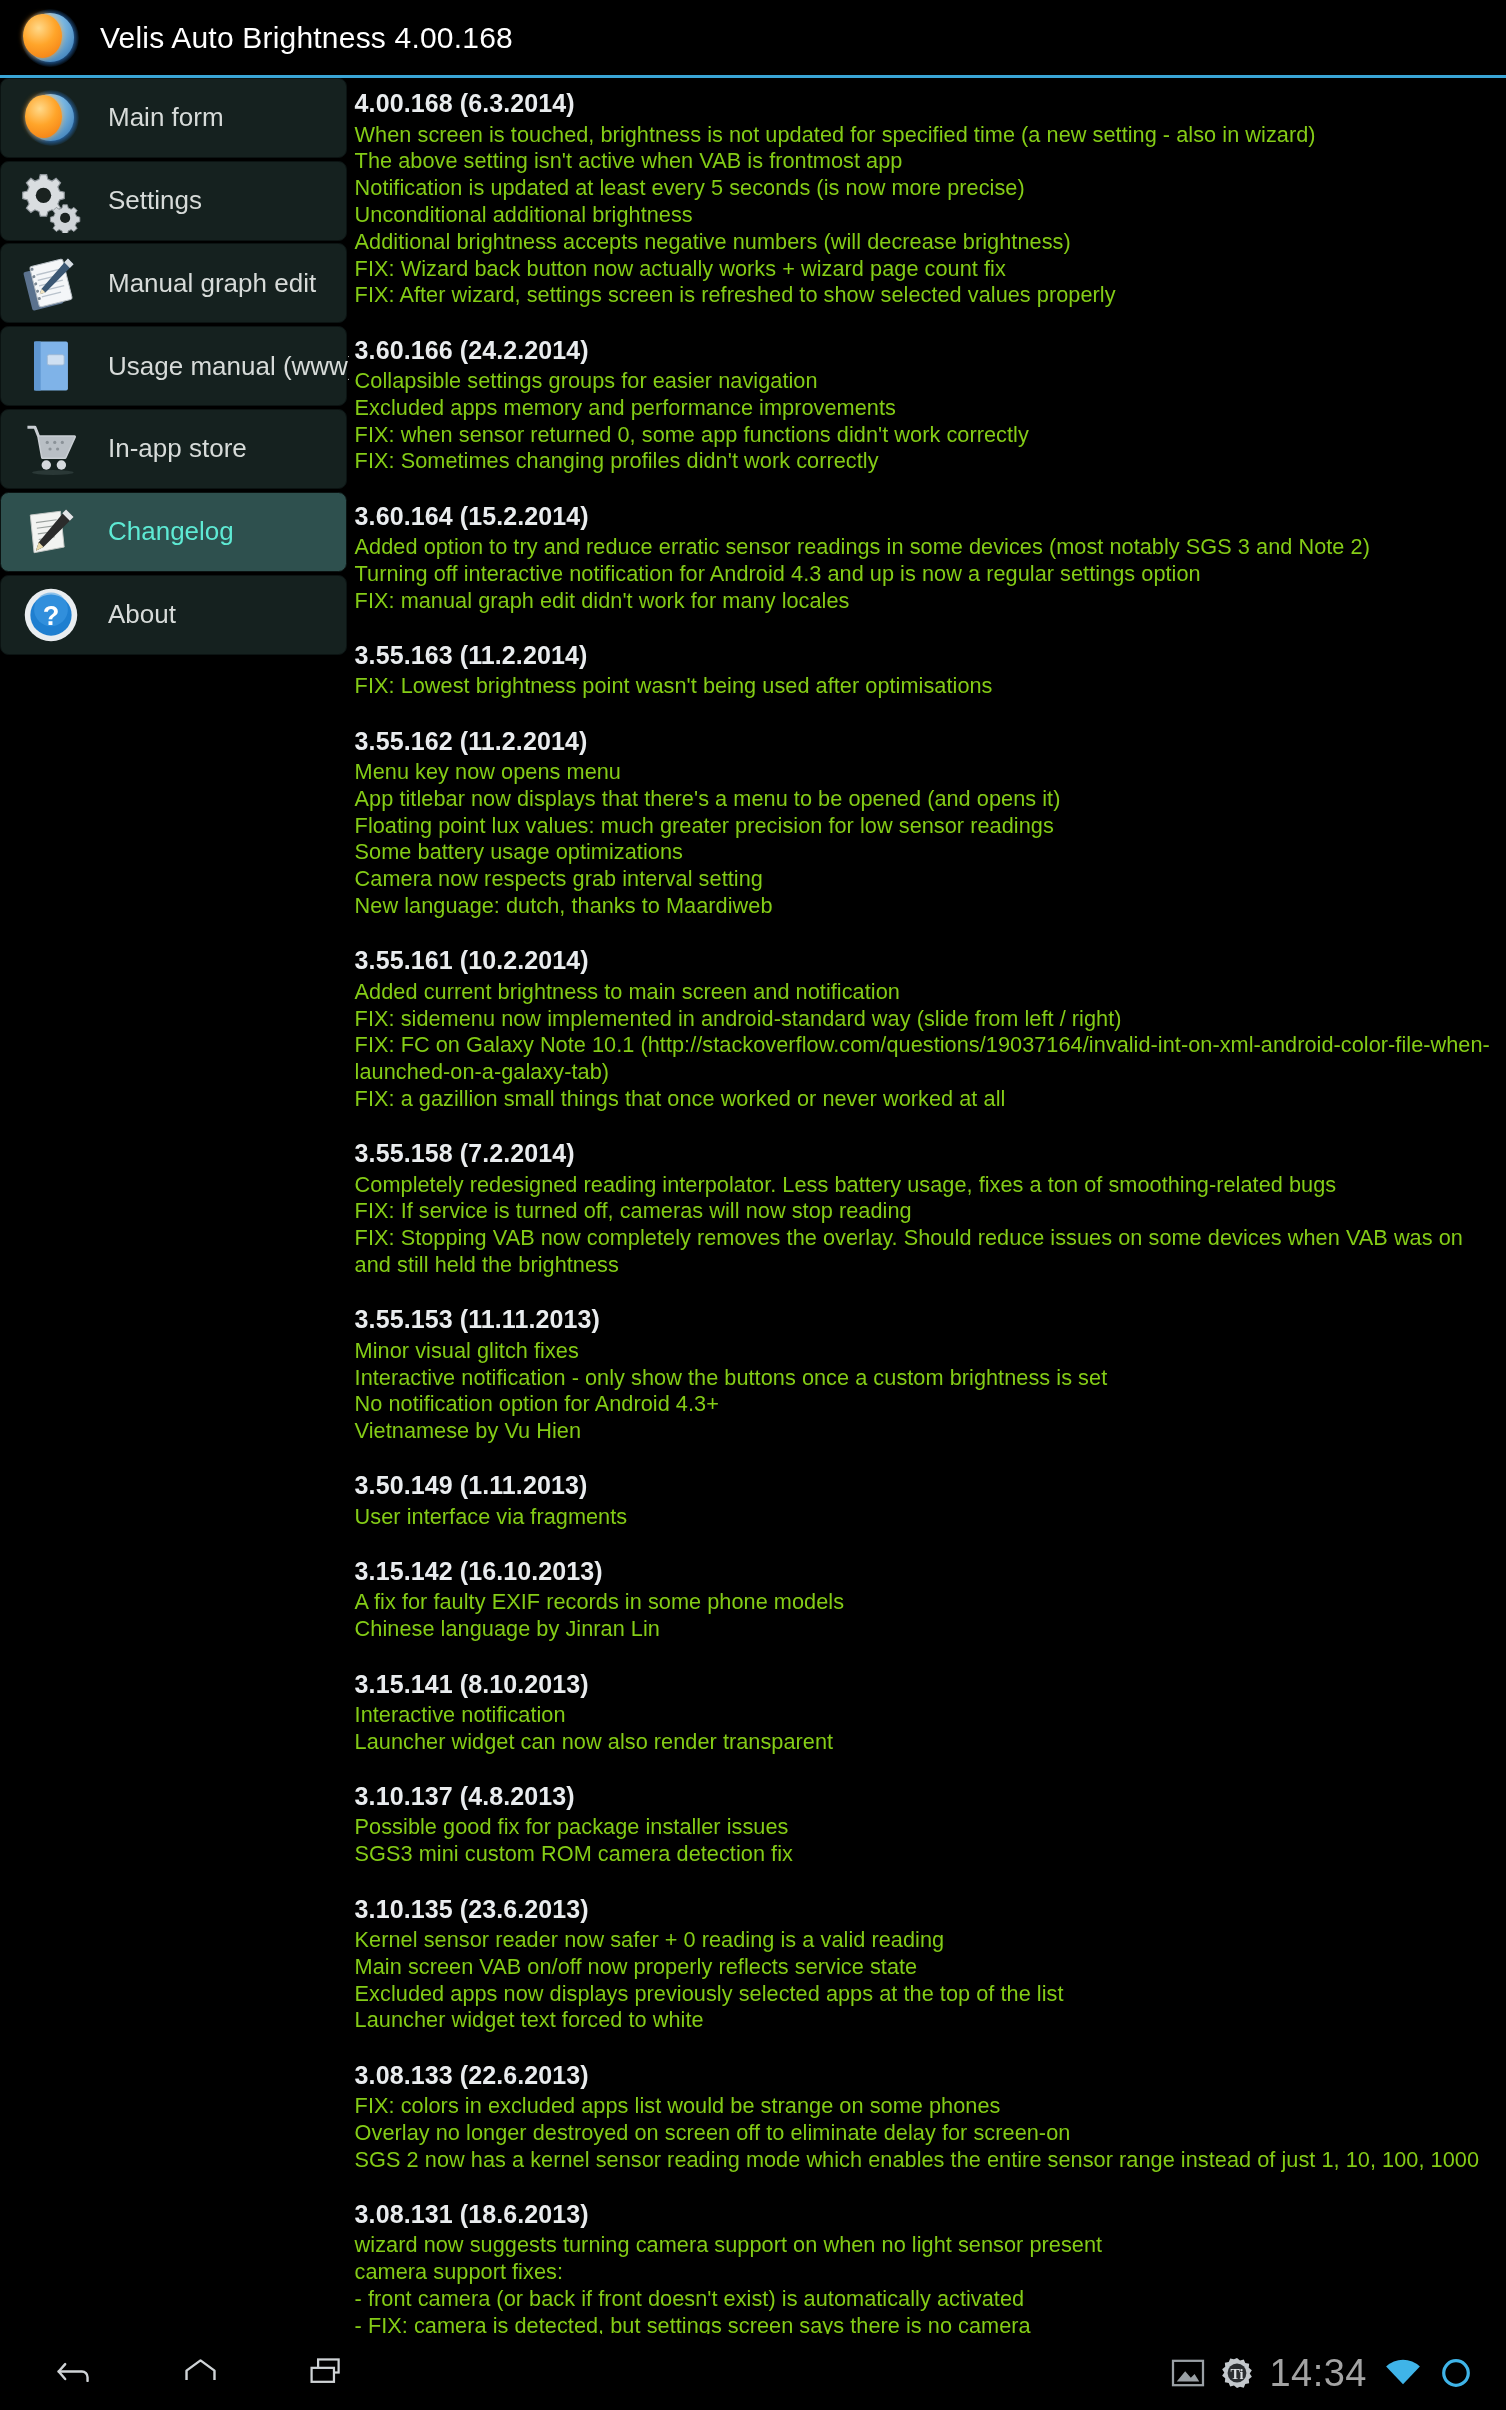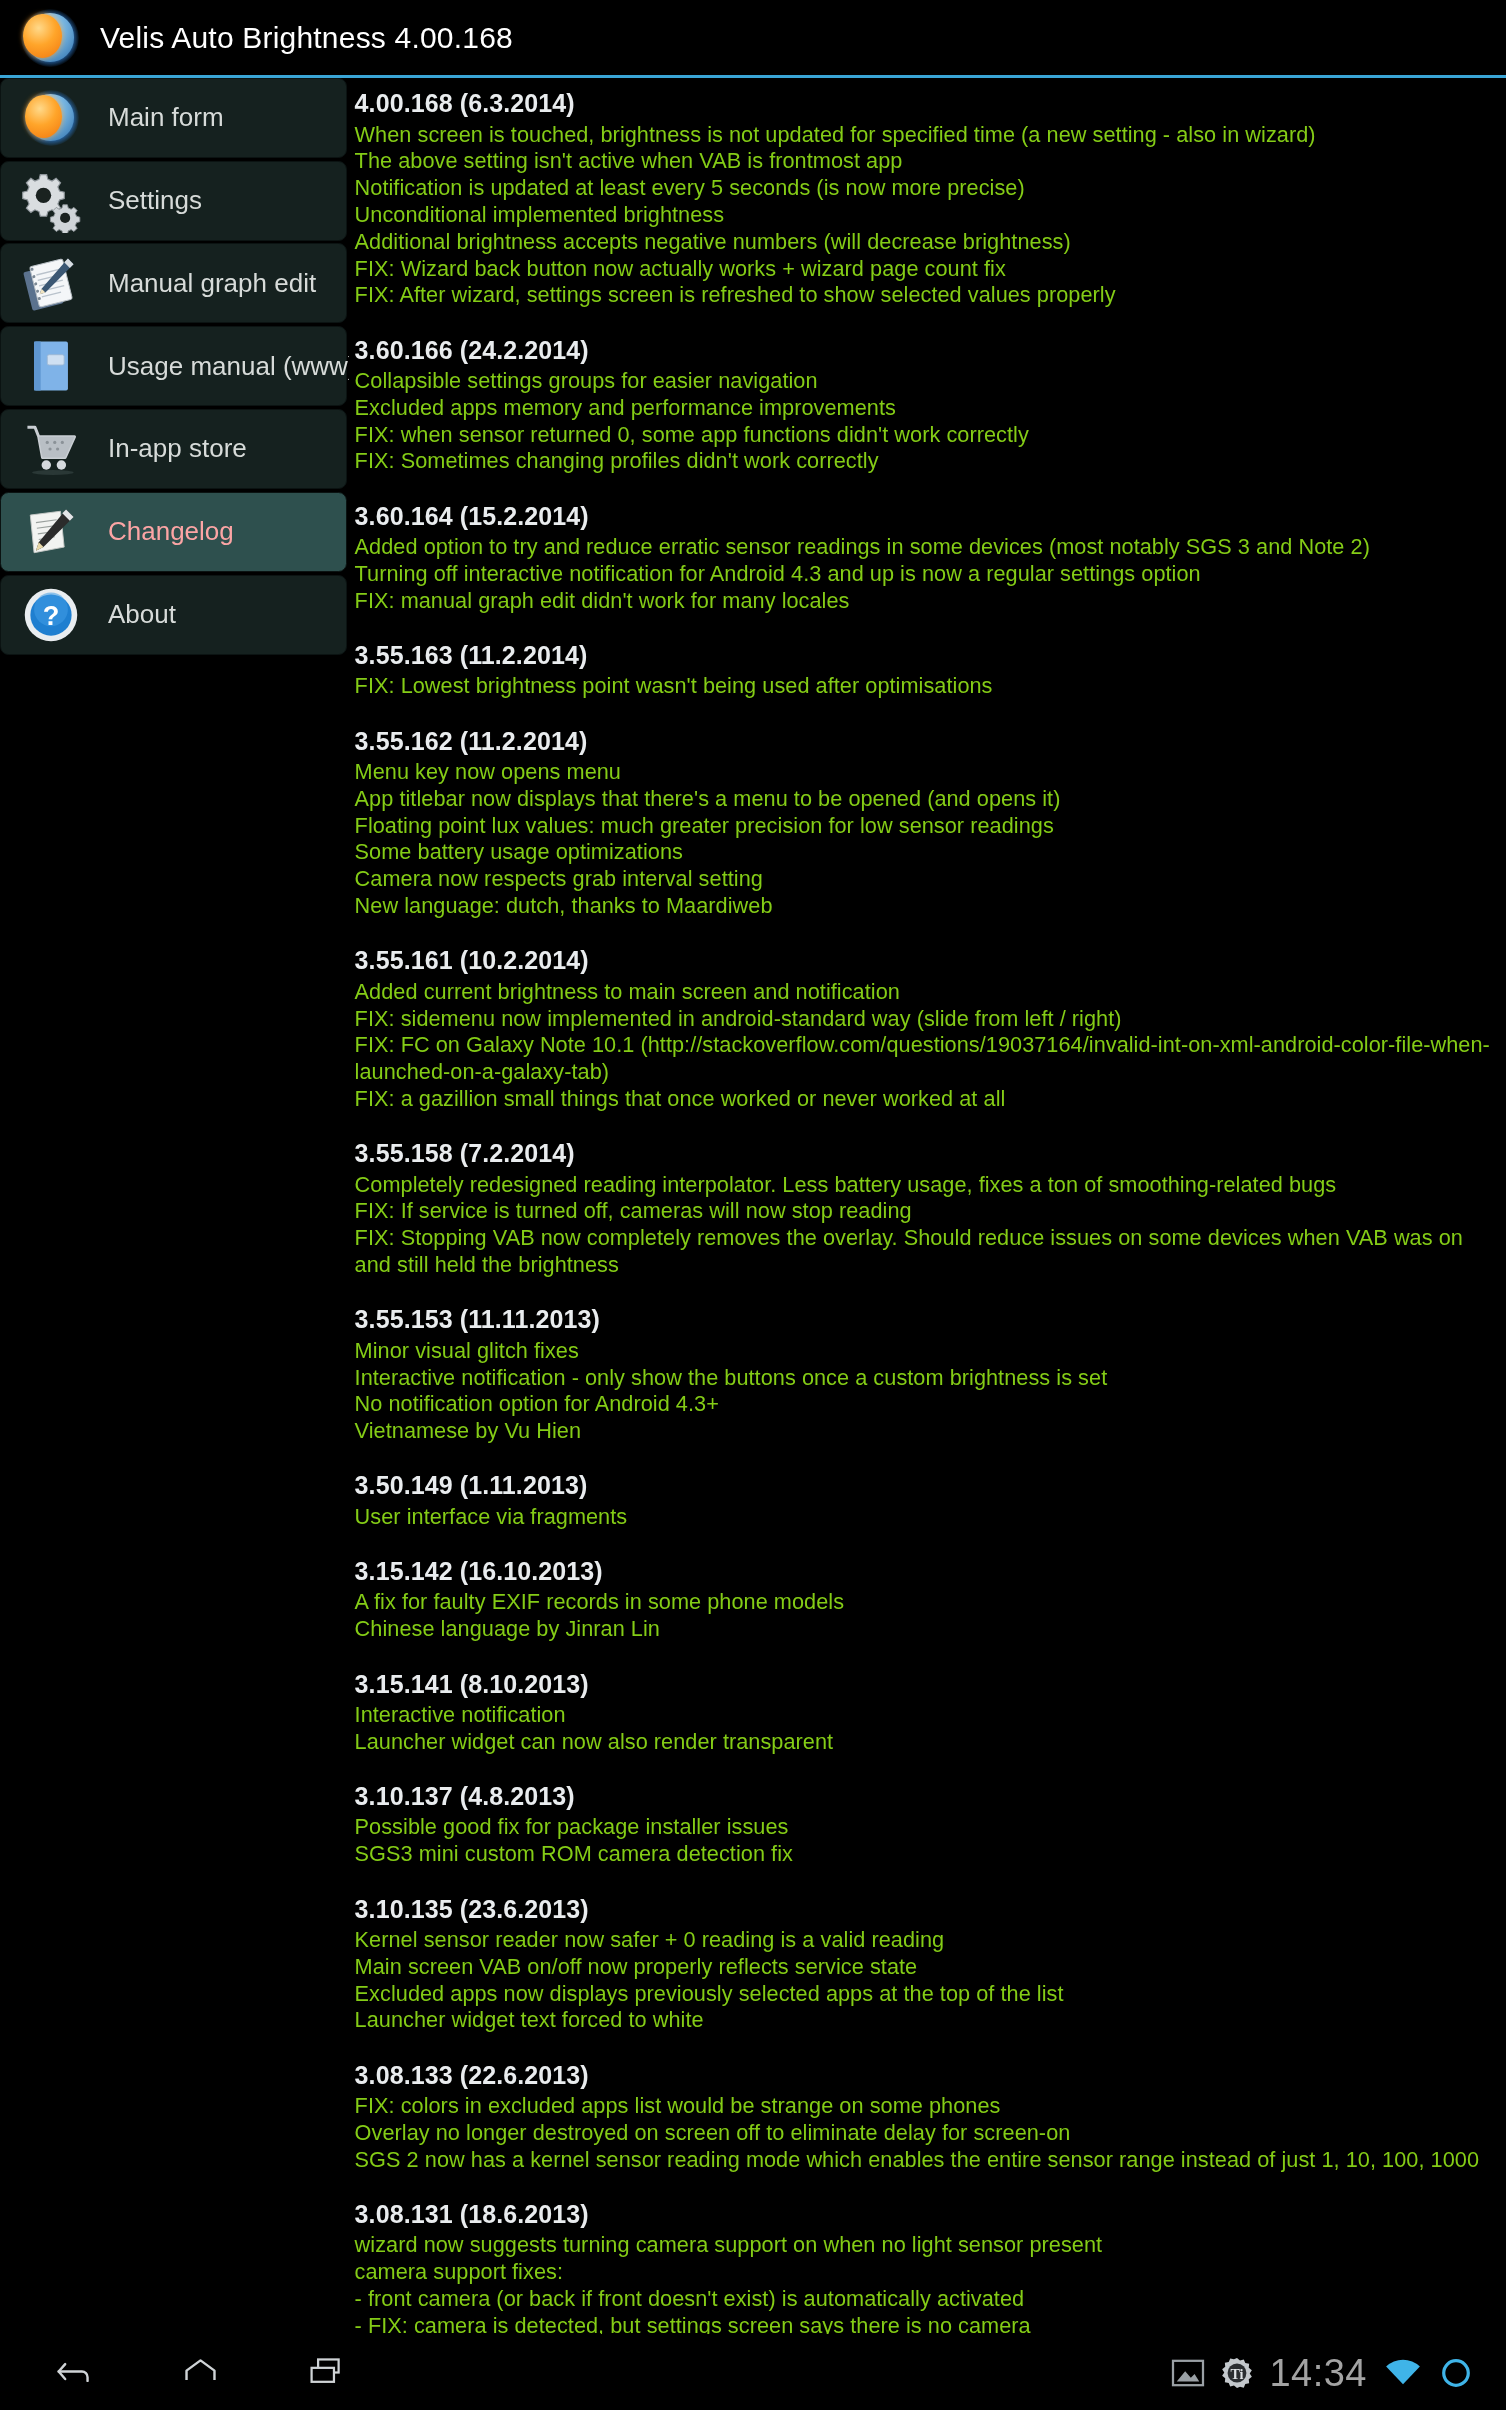--- a/index.html
+++ b/index.html
@@ -69,21 +69,21 @@
     width: 73px; height: 73px; flex: 0 0 73px;
     position: relative;
     display: flex; align-items: center; justify-content: center;
   }
   .side-label {
     color: #d7dbd9;
     font-size: 26px;
     margin-left: 21px;
     white-space: nowrap;
   }
-  .side-item.selected .side-label { color: #fca5a5; }
+  .side-item.selected .side-label { color: #5eead4; }
 
   
   .globe-sun { width: 56px; height: 56px; position: relative; }
   .globe-sun .glow {
     position: absolute; inset: 0;
     border-radius: 50%;
     background: radial-gradient(circle at 50% 50%, rgba(90,175,235,0.95) 0%, rgba(40,110,185,0.85) 55%, rgba(10,40,90,0) 72%);
   }
   .globe-sun .earth {
     position: absolute; left: 8%; top: 8%; width: 84%; height: 84%;
@@ -294,21 +294,21 @@
 
     </div>
 
     <div class="content">
       <div id="releases">
           <div class="release">
             <div class="rel-title">4.00.168 (6.3.2014)</div>
             <div class="rel-line">When screen is touched, brightness is not updated for specified time (a new setting - also in wizard)</div>
             <div class="rel-line">The above setting isn't active when VAB is frontmost app</div>
             <div class="rel-line">Notification is updated at least every 5 seconds (is now more precise)</div>
-            <div class="rel-line">Unconditional implemented brightness</div>
+            <div class="rel-line">Unconditional additional brightness</div>
             <div class="rel-line">Additional brightness accepts negative numbers (will decrease brightness)</div>
             <div class="rel-line">FIX: Wizard back button now actually works + wizard page count fix</div>
             <div class="rel-line">FIX: After wizard, settings screen is refreshed to show selected values properly</div>
           </div>
           <div class="release">
             <div class="rel-title">3.60.166 (24.2.2014)</div>
             <div class="rel-line">Collapsible settings groups for easier navigation</div>
             <div class="rel-line">Excluded apps memory and performance improvements</div>
             <div class="rel-line">FIX: when sensor returned 0, some app functions didn't work correctly</div>
             <div class="rel-line">FIX: Sometimes changing profiles didn't work correctly</div>

